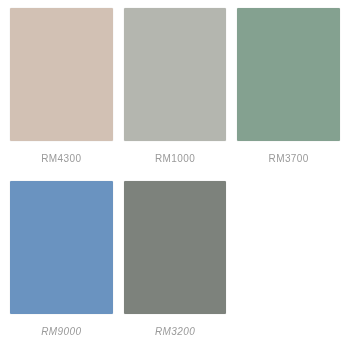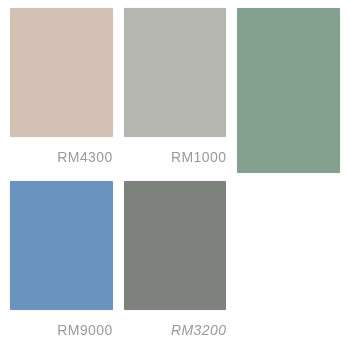--- a/index.html
+++ b/index.html
@@ -35,23 +35,23 @@
   .swatch-chip {
     flex: 1 1 auto;
     width: 100%;
     min-height: 0;
     border-radius: 1px;
     box-shadow: 0 0 0 0.5px rgba(0,0,0,0.05);
   }
 
   .swatch-label {
     flex: 0 0 auto;
-    text-align: right;
+    text-align: center;
     color: #9a9a9a;
-    font-size: 14px;
+    font-size: 10px;
     letter-spacing: 0.4px;
     line-height: 1;
     padding-top: 13px;
     padding-bottom: 9px;
     font-family: "Liberation Sans", "DejaVu Sans", sans-serif;
     white-space: nowrap;
   }
 </style>
 </head>
 <body style="background: rgb(255, 255, 255);">
@@ -63,26 +63,27 @@
     <div class="swatch-label" style="color: rgb(154, 154, 154);">RM4300</div>
   </div>
 
   <div class="swatch-cell">
     <div class="swatch-chip" style="background-color: rgb(180, 182, 175);"></div>
     <div class="swatch-label" style="color: rgb(154, 154, 154);">RM1000</div>
   </div>
 
   <div class="swatch-cell">
     <div class="swatch-chip" style="background-color: rgb(132, 161, 144);"></div>
+    <div class="swatch-label" style="color: rgb(154, 154, 154);">RM3700</div>
   </div>
 
 
   <div class="swatch-cell">
     <div class="swatch-chip" style="background-color: rgb(106, 147, 192);"></div>
-    <div class="swatch-label" style="color: rgb(154, 154, 154);">RM9000</div>
+    <div class="swatch-label" style="color: rgb(154, 154, 154); font-style: italic;">RM9000</div>
   </div>
 
   <div class="swatch-cell">
     <div class="swatch-chip" style="background-color: rgb(125, 130, 124);"></div>
     <div class="swatch-label" style="color: rgb(154, 154, 154); font-style: italic;">RM3200</div>
   </div>
 
 </div>
 
 </body></html>

